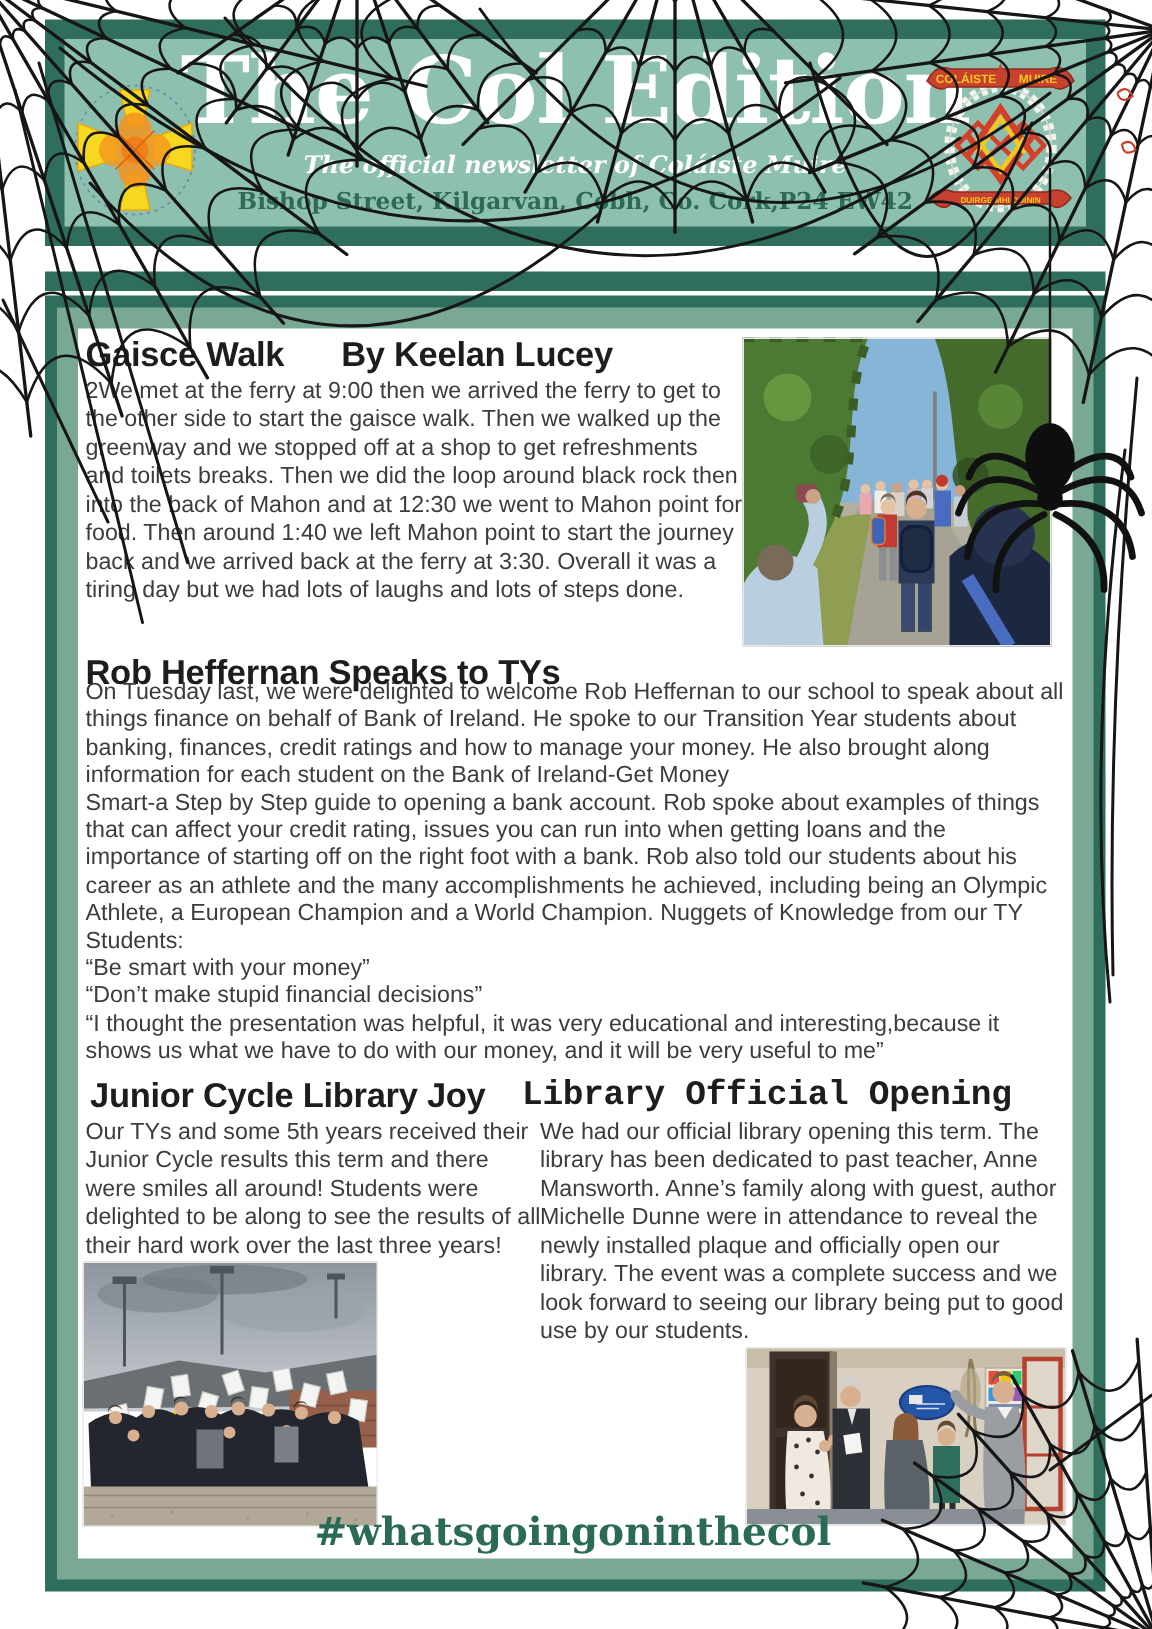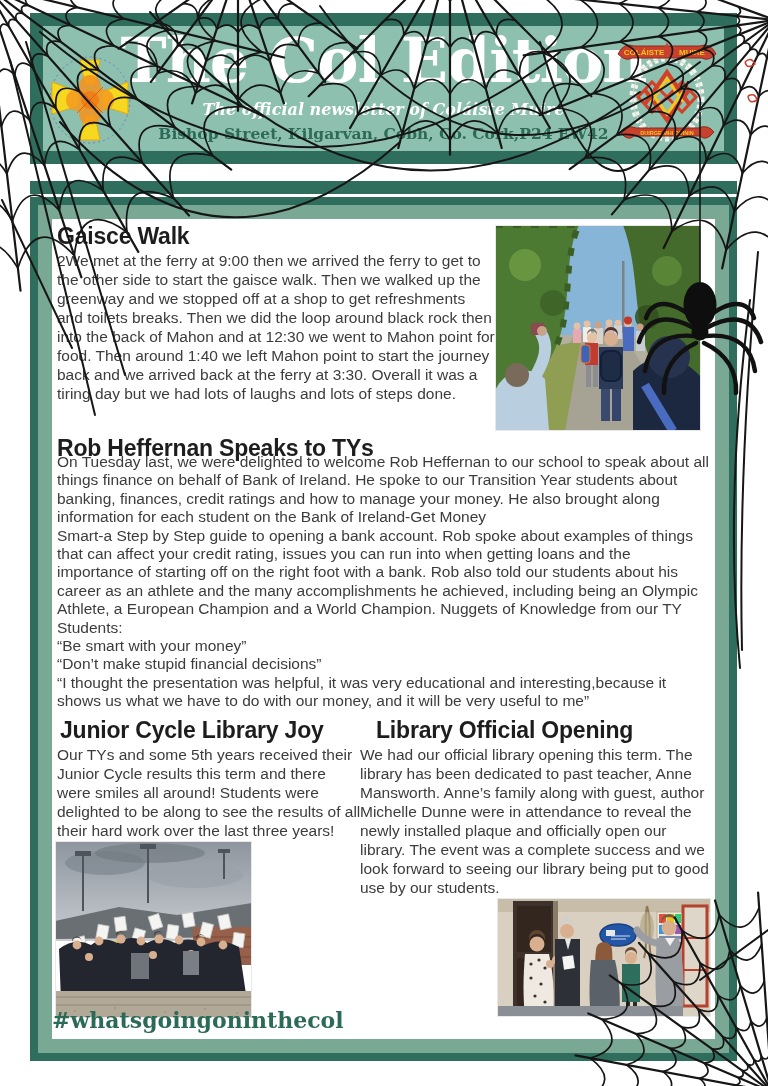--- a/index.html
+++ b/index.html
@@ -26,26 +26,26 @@
   
   .h-section{font-weight:700;font-size:23px;color:#1d1d1d;letter-spacing:-0.2px;white-space:nowrap;}
   .body-txt{font-size:15.5px;line-height:19px;color:#3c3c3c;white-space:pre-line;}
   .gaisce-row{left:5px;top:4px;display:flex;gap:38px;align-items:baseline;}
   .gaisce-body{left:5px;top:32px;width:438px;}
   .gaisce-photo{left:443px;top:6px;}
   .rob-head{left:5px;top:216px;}
   .rob-body{left:5px;top:234px;width:652px;line-height:18.4px;}
   .junior-head{left:8px;top:498px;}
   .junior-body{left:5px;top:526px;width:304px;}
-  .library-head{left:324px;top:498px;}
+  .library-head{left:296px;top:498px;font-family:Liberation Mono, monospace;}
   .library-body{left:308px;top:526px;width:354px;}
   .junior-photo{left:3px;top:622px;}
   .library-photo{left:445px;top:679px;}
-  .hashtag{left:0;top:788px;width:660px;text-align:left;color:#2b6a57;
-           font-family:"DejaVu Serif",serif;font-weight:700;font-size:22px;}
+  .hashtag{left:0;top:788px;width:660px;text-align:center;color:#2b6a57;
+           font-family:"DejaVu Serif",serif;font-weight:700;font-size:26px;}
 
   
   #webs{left:0;top:0;pointer-events:none;}
   svg{display:block;}
 </style>
 </head>
 <body>
 
 <div class="page">
 
@@ -100,20 +100,21 @@
   </div>
 
   <div class="abs stripe"></div>
 
   <div class="abs main-frame">
     <div class="mid-frame">
       <div class="content">
 
         <div class="abs gaisce-row">
           <span class="h-section">Gaisce Walk</span>
+          <span class="h-section">By Keelan Lucey</span>
         </div>
         <div class="abs body-txt gaisce-body">2We met at the ferry at 9:00 then we arrived the ferry to get to the other side to start the gaisce walk. Then we walked up the greenway and we stopped off at a shop to get refreshments and toilets breaks. Then we did the loop around black rock then into the back of Mahon and at 12:30 we went to Mahon point for food. Then around 1:40 we left Mahon point to start the journey back and we arrived back at the ferry at 3:30. Overall it was a tiring day but we had lots of laughs and lots of steps done.</div>
 
         <svg class="abs gaisce-photo" width="206" height="206" viewBox="0 0 206 206">
           <rect width="206" height="206" fill="#86b5d8"></rect>
           <rect y="110" width="206" height="96" fill="#b3b0a0"></rect>
           <polygon points="80,108 128,108 186,206 28,206" fill="#a6a294"></polygon>
           <polygon points="52,122 86,116 70,206 16,206" fill="#8f9e52"></polygon>
           <path d="M0,0 L84,0 C66,38 80,86 58,128 C44,158 20,172 0,168 Z" fill="#4d7a32"></path>
           <path d="M0,0 L84,0 C66,38 80,86 58,128" fill="none" stroke="#3a5e24" stroke-width="6" stroke-dasharray="8 10"></path>

